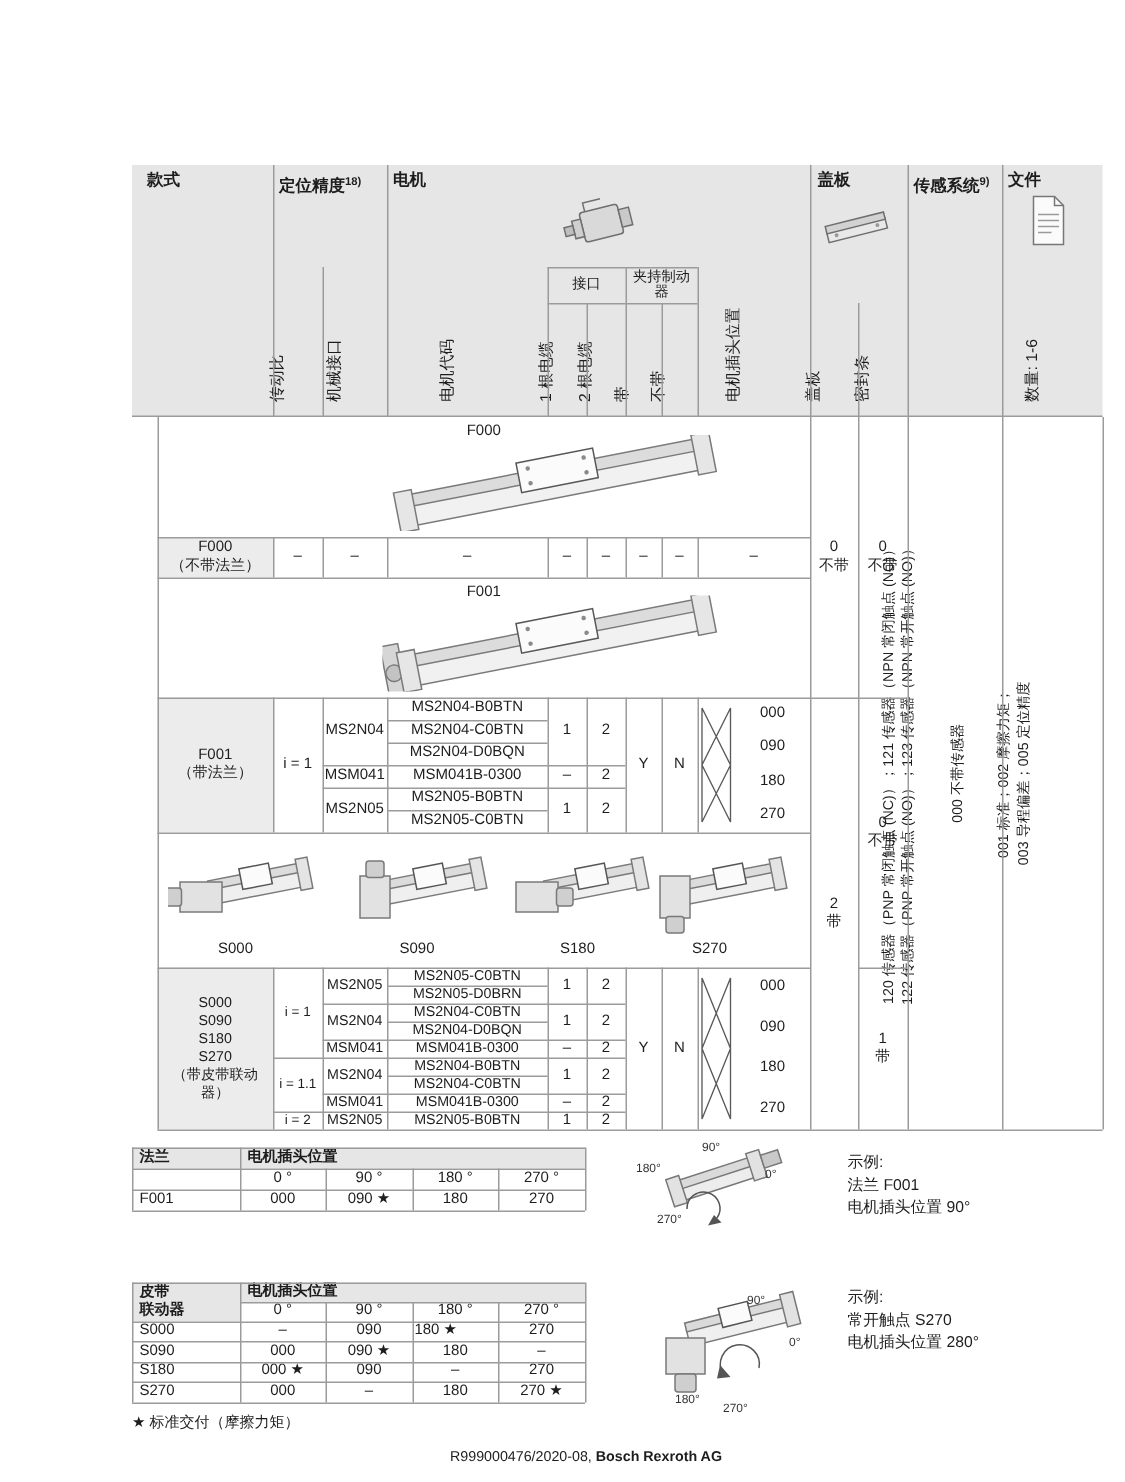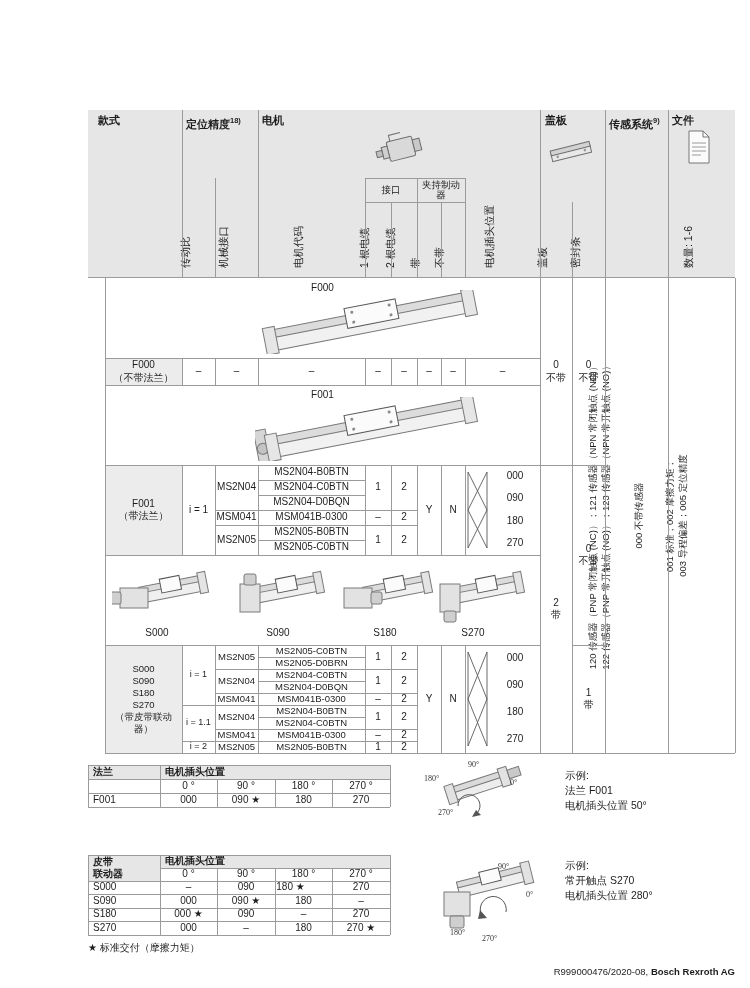--- a/index.html
+++ b/index.html
@@ -12,21 +12,21 @@
   .pre{white-space:pre-line;text-align:center;}
   .gray{background:#ececec;}
   .band{background:#e6e6e6;}
   .hl{position:absolute;height:1px;background:#9b9b9b;}
   .vl{position:absolute;width:1px;background:#9b9b9b;}
   .vt{position:absolute;transform-origin:0 100%;transform:rotate(-90deg);white-space:nowrap;font-size:10.5px;line-height:13px;height:13px;color:#1d1d1d;}
   .vtc{text-align:center;}
   .hdr{position:absolute;font-weight:bold;font-size:11px;line-height:13px;color:#1d1d1d;}
   .fn{font-size:7.5px;vertical-align:super;}
   .b{font-weight:bold;}
-  .small{font-size:8px;color:#333;font-family:Liberation Serif, serif;}
+  .small{font-size:8px;color:#333;}
   .ex{position:absolute;font-size:10.5px;line-height:15px;color:#1d1d1d;}
 </style>
 </head>
 <body>
 
 <div class="page">
 
 
   <div class="a band" style="left:88px;top:110px;width:647px;height:168px;"></div>
 
@@ -383,21 +383,21 @@
     </svg>
     <span class="a small" style="left:44px;top:0px;">90°</span>
     <span class="a small" style="left:0px;top:14px;">180°</span>
     <span class="a small" style="left:86px;top:18px;">0°</span>
     <span class="a small" style="left:14px;top:48px;">270°</span>
   </div>
 
   <div class="ex" style="left:565px;top:768px;">
     <div>示例:</div>
     <div>法兰 F001</div>
-    <div>电机插头位置 50°</div>
+    <div>电机插头位置 90°</div>
   </div>
 
   <div class="a band" style="left:88px;top:855px;width:302px;height:13px;"></div>
   <div class="a band" style="left:88px;top:868px;width:72px;height:13px;"></div>
   <div class="c cl b pre" style="left:88px;top:855px;width:72px;height:26px;text-align:left;">皮带
 联动器</div>
   <div class="c cl b" style="left:160px;top:855px;width:230px;height:13px;">电机插头位置</div>
   <div class="c" style="left:160px;top:868px;width:57px;height:13px;">0 °</div>
   <div class="c" style="left:217px;top:868px;width:58px;height:13px;">90 °</div>
   <div class="c" style="left:275px;top:868px;width:57px;height:13px;">180 °</div>
@@ -463,18 +463,18 @@
     <span class="a small" style="left:26px;top:78px;">180°</span>
     <span class="a small" style="left:58px;top:84px;">270°</span>
   </div>
 
   <div class="ex" style="left:565px;top:858px;">
     <div>示例:</div>
     <div>常开触点 S270</div>
     <div>电机插头位置 280°</div>
   </div>
 
-  <div class="a" style="left:300px;top:966px;width:435px;text-align:right;font-size:9.5px;">
+  <div class="a" style="left:300px;top:966px;width:435px;font-size:9.5px;">
     <span>R999000476/2020-08,</span>
     <span class="b">Bosch Rexroth AG</span>
   </div>
 
 </div>
 
 </body></html>

